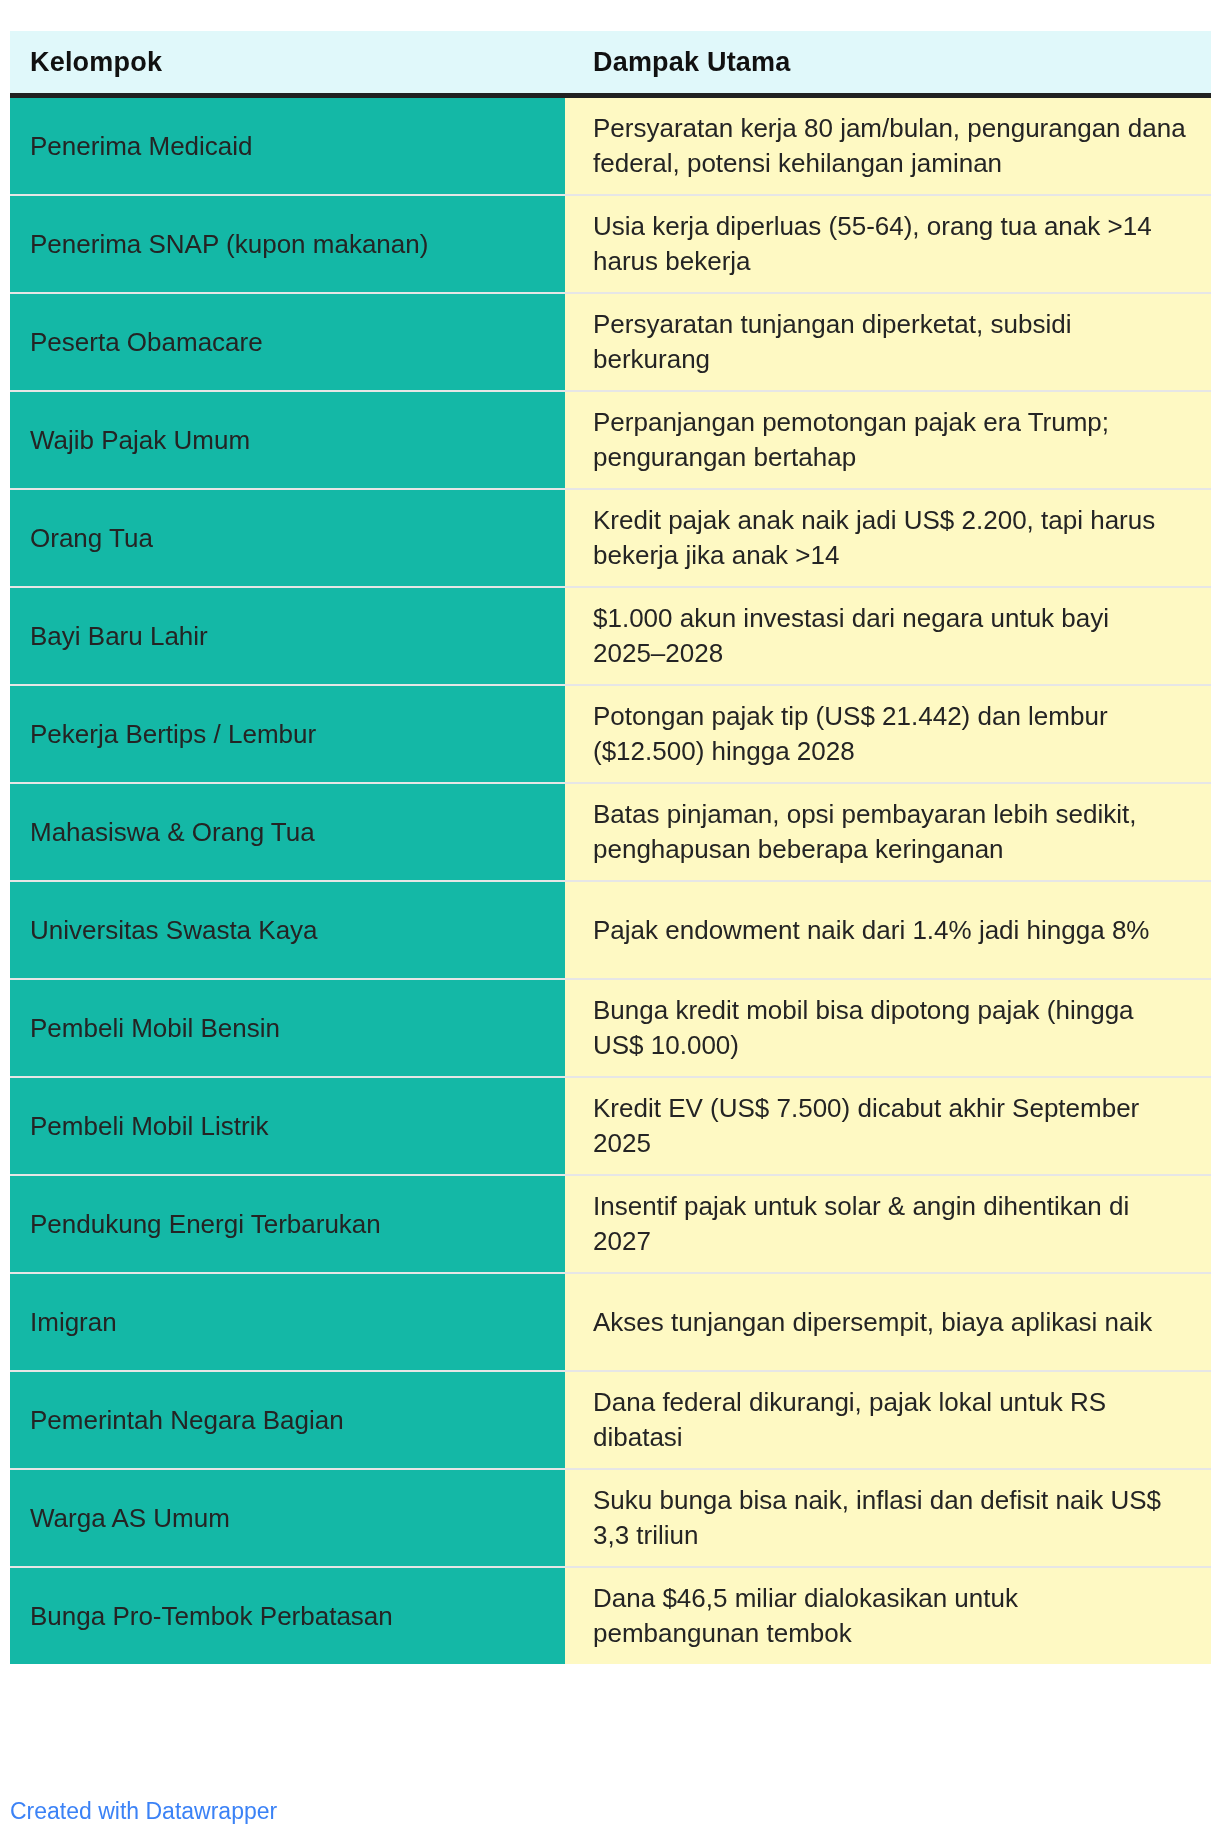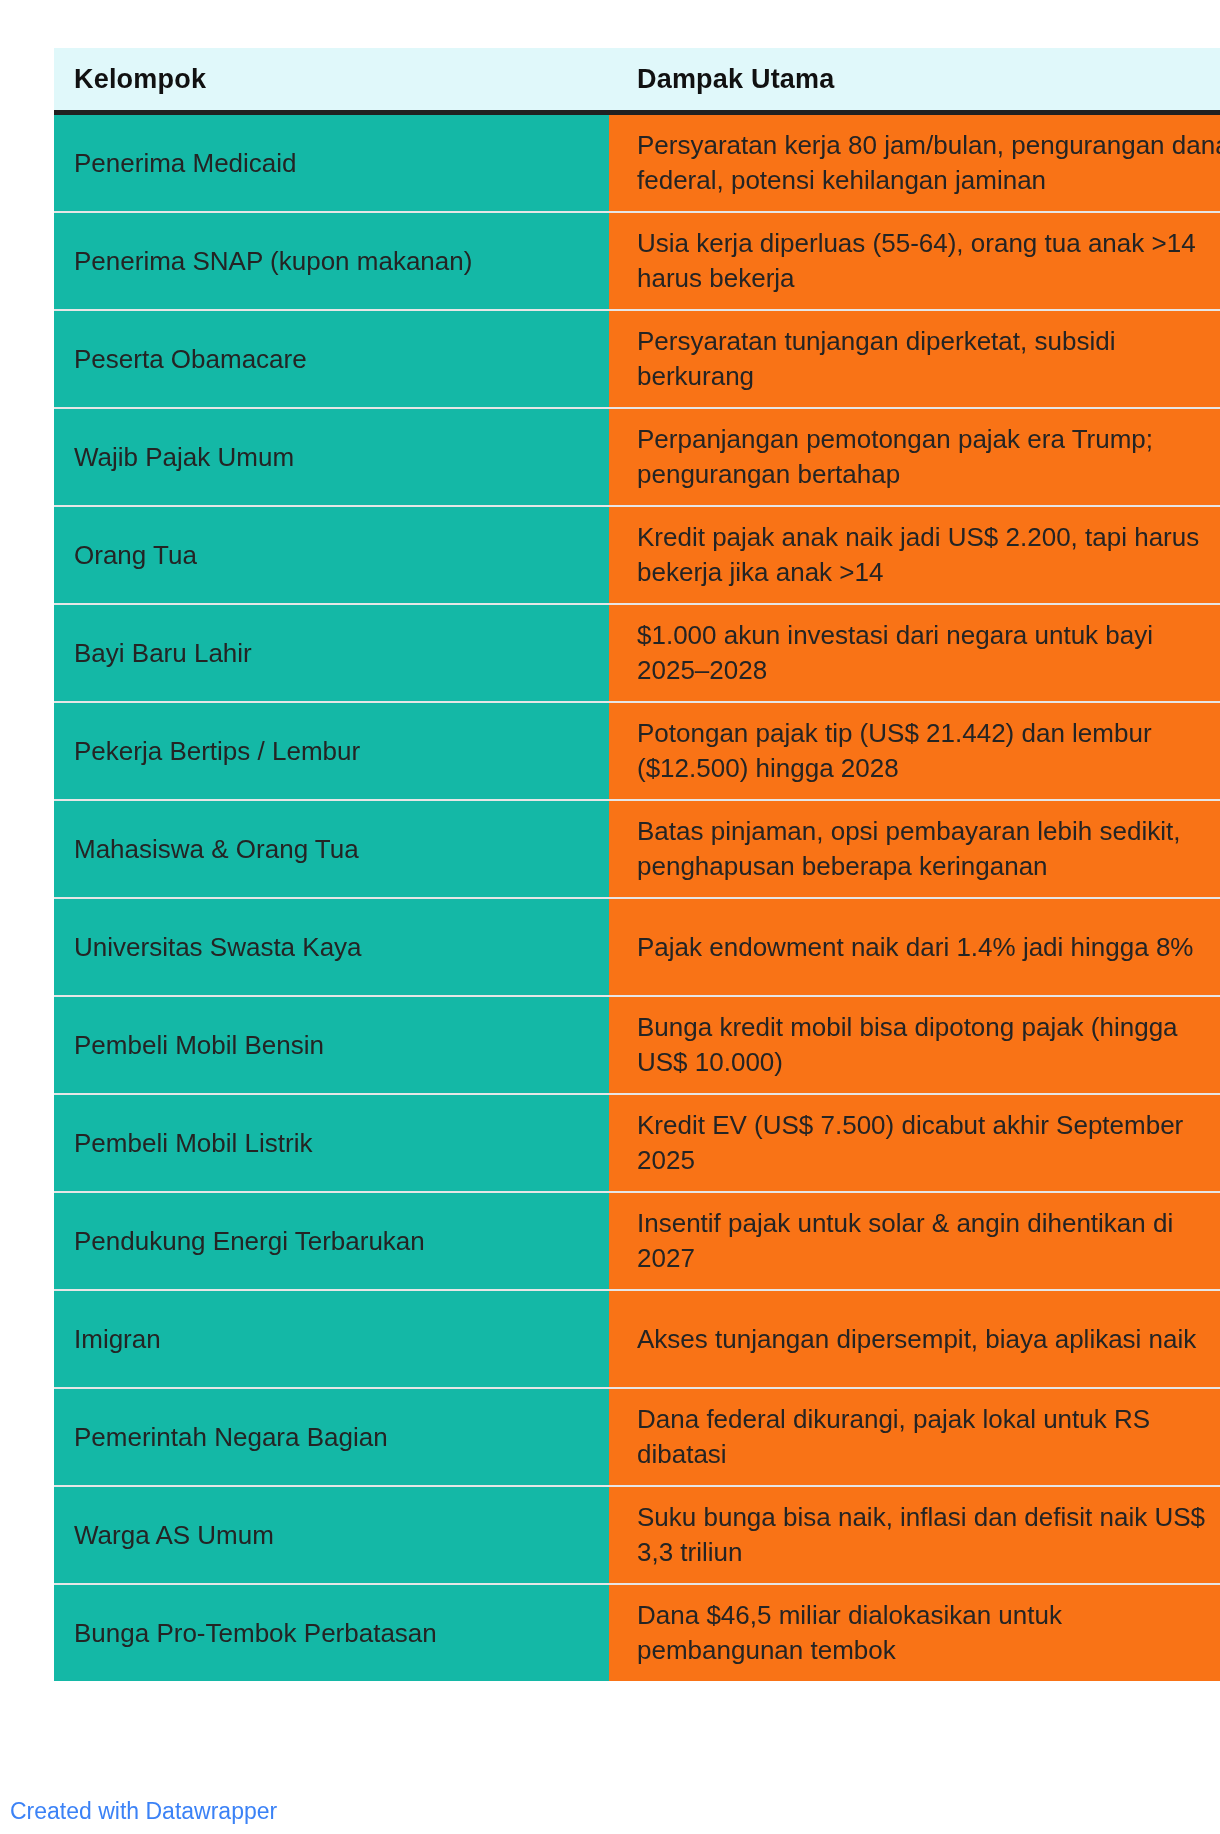--- a/index.html
+++ b/index.html
@@ -10,23 +10,22 @@
   }
   body {
     width: 1220px;
     height: 1834px;
     position: relative;
     overflow: hidden;
   }
   .table-wrap {
     position: absolute;
     left: 10px;
-    top: 48px;
+    top: 31px;
     width: 1036px;
-    margin-left: 44px;
   }
   table.dw-table {
     border-collapse: collapse;
     width: 1201px;
     table-layout: fixed;
   }
   col.col-kelompok { width: 555px; }
   col.col-dampak  { width: 646px; }
 
   thead th {
@@ -52,21 +51,21 @@
   }
   tbody tr + tr { border-top: 2px solid #e6e6e6; }
 
   .cell-kelompok, th.h-kelompok {
     padding: 0 20px;
   }
   .cell-dampak, th.h-dampak {
     padding: 0 25px 0 28px;
   }
   .cell-kelompok { background: #14b8a6; }
-  .cell-dampak  { background: #f97316; }
+  .cell-dampak  { background: #fef9c3; }
 
   .footer-attribution {
     position: absolute;
     left: 10px;
     top: 1798px;
     font-size: 23px;
     color: #3b82f6;
   }
 </style>
 </head>

